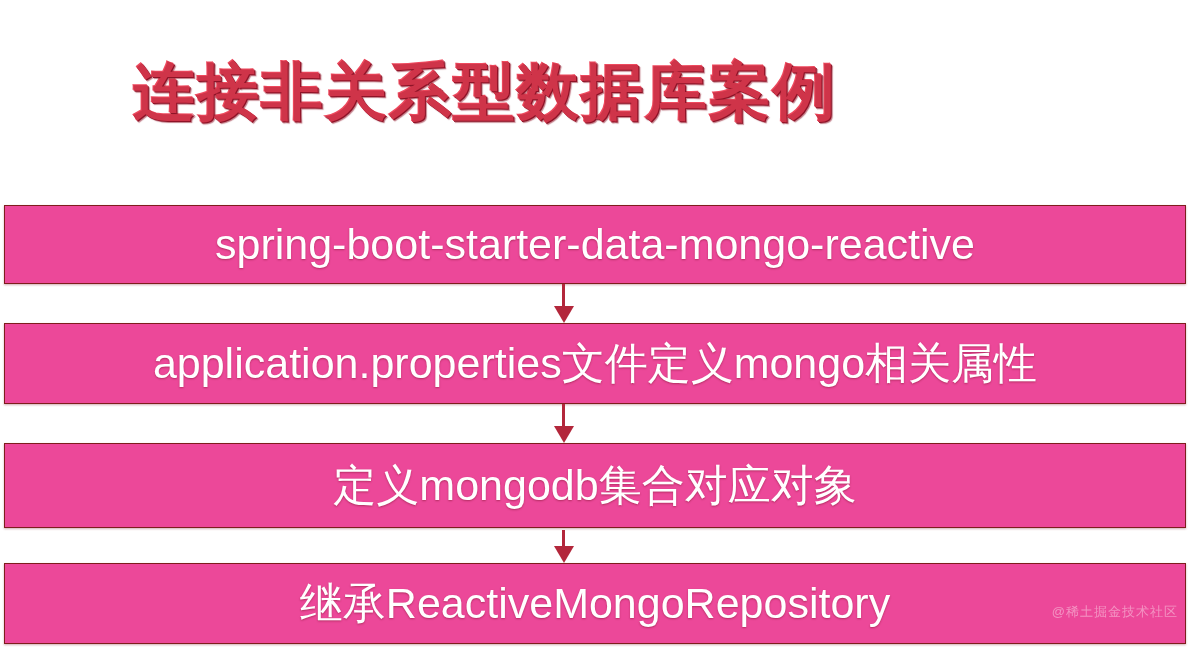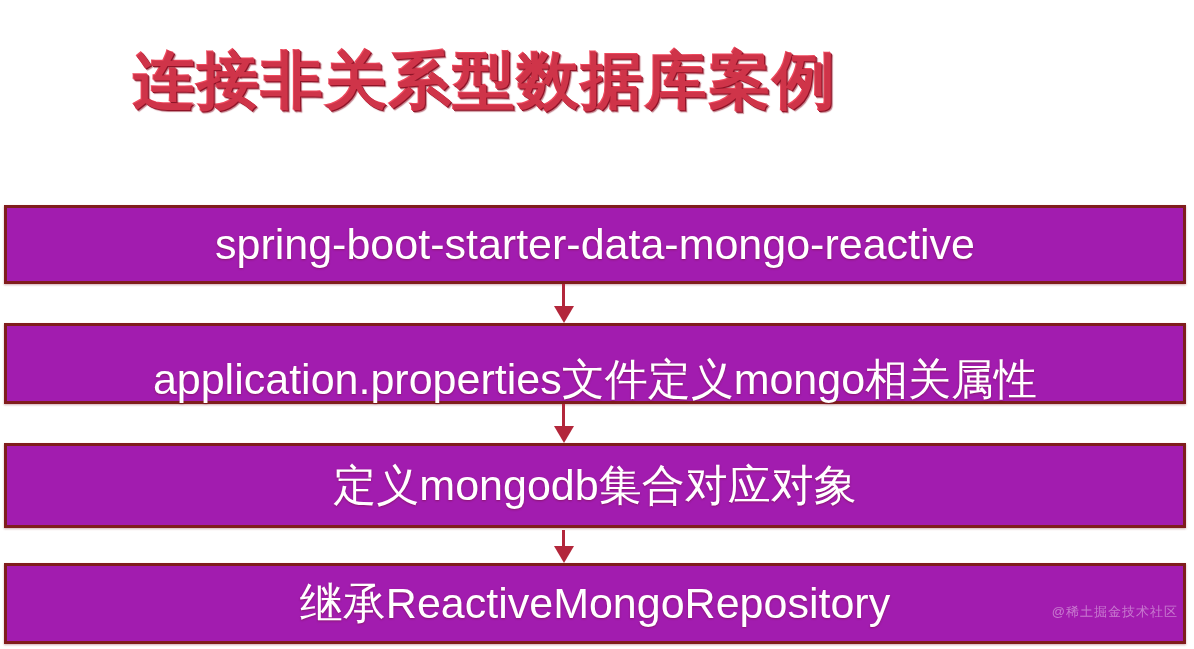--- a/index.html
+++ b/index.html
@@ -12,21 +12,21 @@
     height: 649px;
     position: relative;
     overflow: hidden;
     font-family: "Liberation Sans", "DejaVu Sans", sans-serif;
   }
 
   
   #slide-title {
     position: absolute;
     left: 0;
-    top: 5px;
+    top: 16px;
     width: 970px;
     text-align: center;
     font-size: 62px;
     font-weight: 700;
     letter-spacing: 2px;
     line-height: 1.1;
     color: #CF3449;
     text-shadow:
        1px 1px 0 #8E1327,
        2px 2px 1px rgba(142,19,39,0.55),
@@ -40,40 +40,40 @@
     left: 0;
     top: 205px;
     width: 1194px;
   }
 
   .flow-box {
     position: absolute;
     left: 4px;
     width: 1182px;
     box-sizing: border-box;
-    background: #a21caf;
-    border: 3px solid #7f1d1d;
+    background: #ec4899;
+    border: 1px solid #7f1d1d;
     box-shadow: 0 1px 2px rgba(120,20,36,0.35);
     display: flex;
     align-items: center;
     justify-content: center;
   }
 
   .flow-box .box-label {
     color: #ffffff;
     font-size: 43px;
     font-weight: 400;
     letter-spacing: 0px;
     line-height: 1;
     white-space: nowrap;
     text-shadow: 0 1px 2px rgba(110,14,30,0.45);
   }
 
   #flow-box-0 { top: 0px;   height: 79px; }
-  #flow-box-1 { top: 118px; height: 81px; align-items: flex-end; }
+  #flow-box-1 { top: 118px; height: 81px; }
   #flow-box-2 { top: 238px; height: 85px; }
   #flow-box-3 { top: 358px; height: 81px; }
 
   
   .flow-arrow {
     position: absolute;
     left: 554px;
     width: 20px;
     pointer-events: none;
   }

